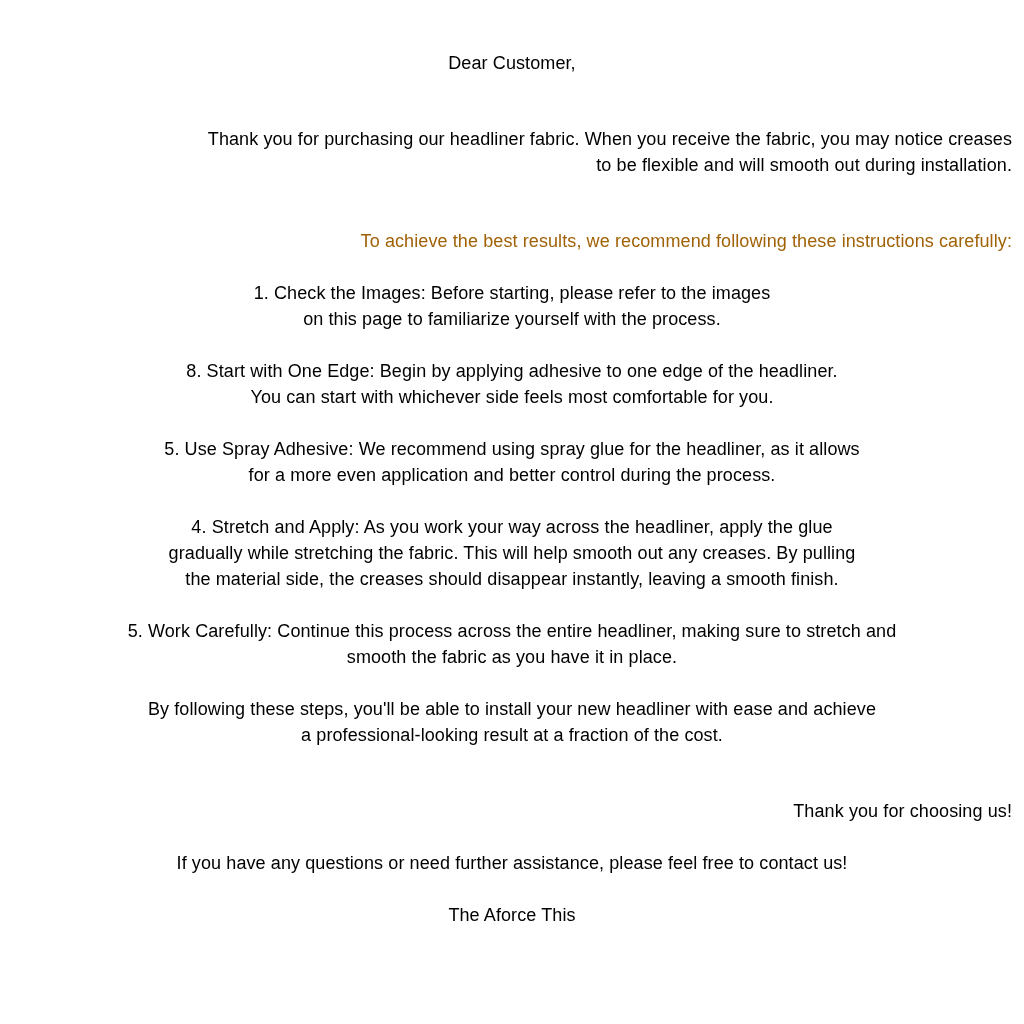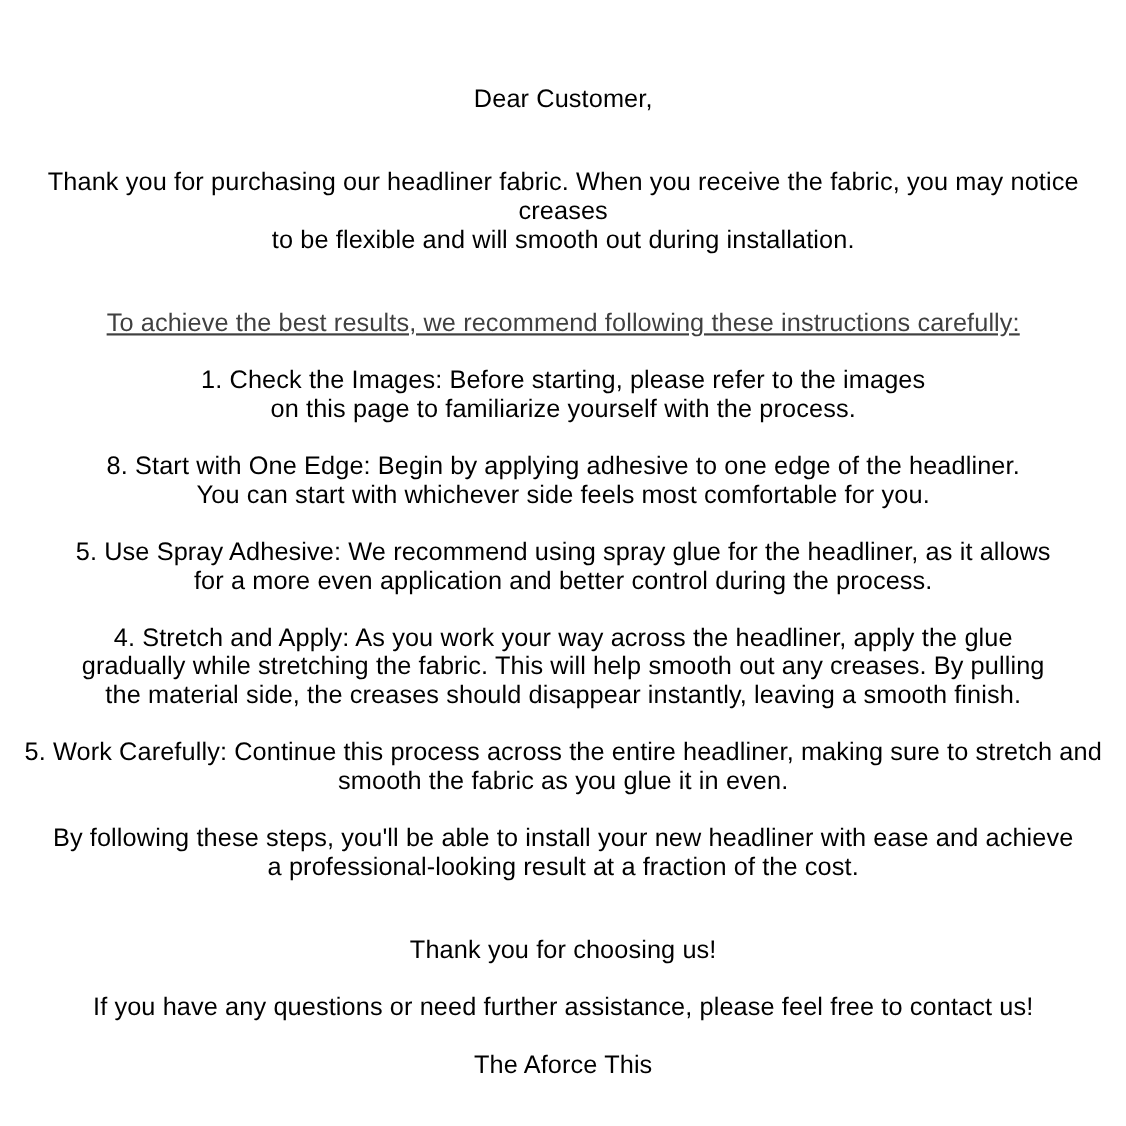--- a/index.html
+++ b/index.html
@@ -9,35 +9,36 @@
   }
   body {
     width: 1024px;
     height: 1024px;
     overflow: hidden;
     font-family: "Liberation Sans", "DejaVu Sans", sans-serif;
     color: #000000;
   }
   .letter {
     width: 1000px;
-    margin: 12px auto;
-    padding-top: 64px;
+    margin: 0 auto;
+    padding-top: 50px;
     text-align: center;
-    font-size: 23px;
+    font-size: 18px;
     line-height: 26px;
     letter-spacing: 0.1px;
   }
   .para {
     margin: 26px 0 0 0;
   }
   .para:first-child {
     margin-top: 0;
   }
   .para--gap-large {
     margin-top: 50px;
+    text-align: right;
   }
   .highlight {
     color: #ff0000;
   }
   .line {
     display: block;
   }
 </style>
 </head>
 <body>
@@ -46,21 +47,21 @@
 
   <p class="para">
     <span class="line">Dear Customer,</span>
   </p>
 
   <p class="para para--gap-large">
     <span class="line">Thank you for purchasing our headliner fabric. When you receive the fabric, you may notice creases</span>
     <span class="line">to be flexible and will smooth out during installation.</span>
   </p>
 
-  <p class="para para--gap-large highlight" style="color: #404040; text-decoration: underline;">
+  <p class="para para--gap-large highlight" style="color: #a16207;">
     <span class="line">To achieve the best results, we recommend following these instructions carefully:</span>
   </p>
 
   <p class="para">
     <span class="line">1. Check the Images: Before starting, please refer to the images</span>
     <span class="line">on this page to familiarize yourself with the process.</span>
   </p>
 
   <p class="para">
     <span class="line">8. Start with One Edge: Begin by applying adhesive to one edge of the headliner.</span>
@@ -73,21 +74,21 @@
   </p>
 
   <p class="para">
     <span class="line">4. Stretch and Apply: As you work your way across the headliner, apply the glue</span>
     <span class="line">gradually while stretching the fabric. This will help smooth out any creases. By pulling</span>
     <span class="line">the material side, the creases should disappear instantly, leaving a smooth finish.</span>
   </p>
 
   <p class="para">
     <span class="line">5. Work Carefully: Continue this process across the entire headliner, making sure to stretch and</span>
-    <span class="line">smooth the fabric as you glue it in even.</span>
+    <span class="line">smooth the fabric as you have it in place.</span>
   </p>
 
   <p class="para">
     <span class="line">By following these steps, you'll be able to install your new headliner with ease and achieve</span>
     <span class="line">a professional-looking result at a fraction of the cost.</span>
   </p>
 
   <p class="para para--gap-large">
     <span class="line">Thank you for choosing us!</span>
   </p>

